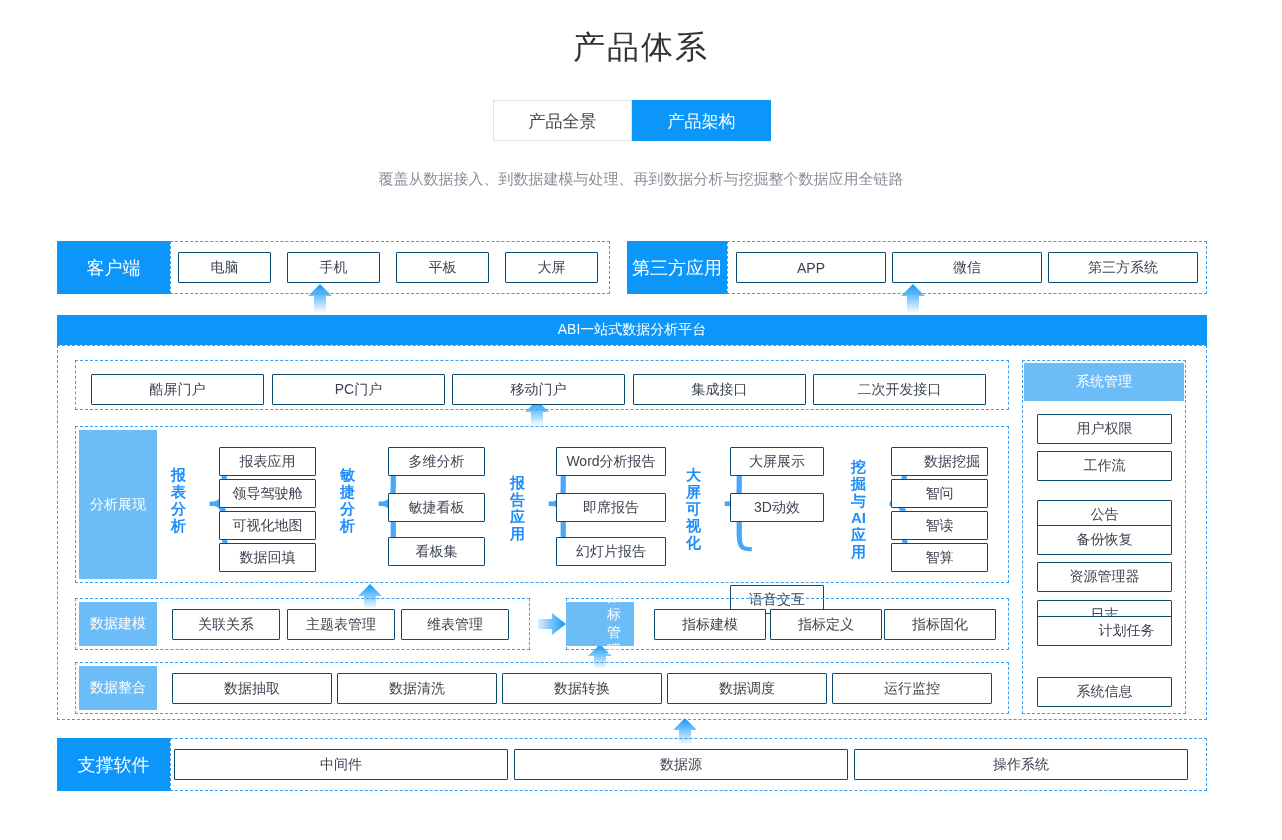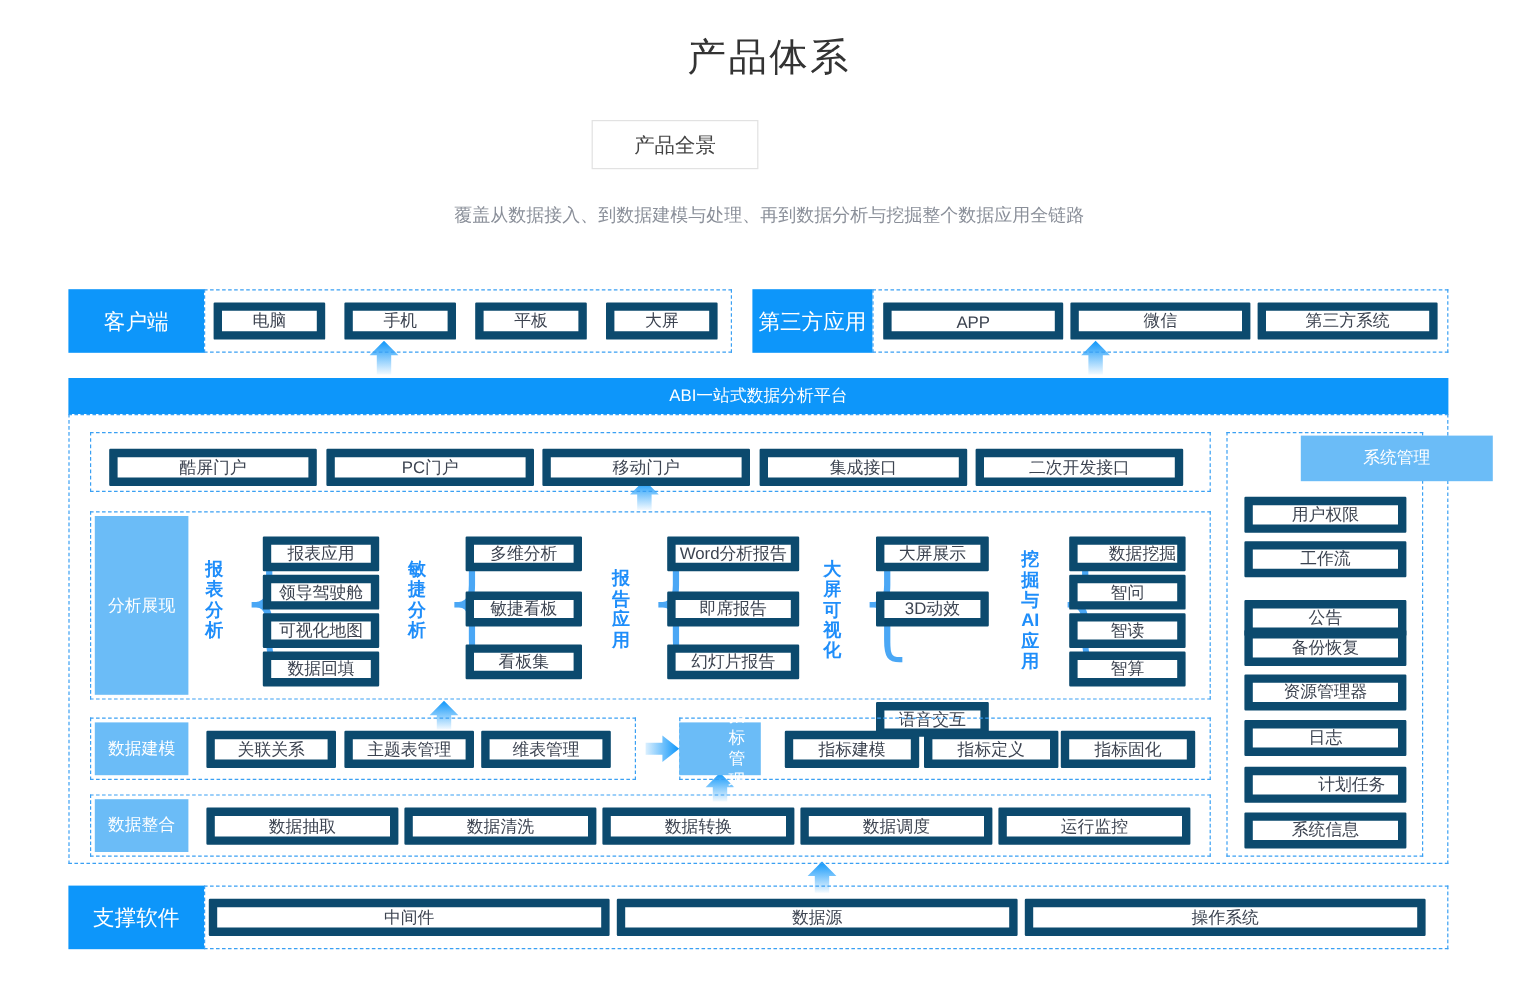--- a/index.html
+++ b/index.html
@@ -81,21 +81,21 @@
     background: #6bbcf7;
     color: #ffffff;
     font-size: 14px;
     display: flex;
     align-items: center;
     justify-content: center;
     box-sizing: border-box;
   }
   .cell {
     position: absolute;
-    border: 7px solid #0c4a6e;
+    border: 1px solid #0c4a6e;
     background: #ffffff;
     color: #3c4350;
     font-size: 14px;
     display: flex;
     align-items: center;
     justify-content: center;
     box-sizing: border-box;
     border-radius: 1px;
   }
   .vlabel {
@@ -135,20 +135,21 @@
     box-sizing: border-box;
   }
 </style>
 </head>
 <body>
 
 <div class="page-title">产品体系</div>
 
 <div class="tabs">
   <div class="tab">产品全景</div>
+  <div class="tab active">产品架构</div>
 </div>
 
 <div class="subtitle">覆盖从数据接入、到数据建模与处理、再到数据分析与挖掘整个数据应用全链路</div>
 
 <svg width="1282" height="840" style="position:absolute;left:0;top:0;pointer-events:none">
   <defs>
     <linearGradient id="ag" x1="0" y1="1" x2="0" y2="0">
       <stop offset="0%" stop-color="#0d96fa" stop-opacity="0.05"></stop>
       <stop offset="100%" stop-color="#0d96fa" stop-opacity="1"></stop>
     </linearGradient>
@@ -260,27 +261,27 @@
 
 <div class="dash" style="left:75px;top:662px;width:934px;height:52px;"></div>
 <div class="lbl-light" style="left:79px;top:666px;width:78px;height:44px;">数据整合</div>
 <div class="cell" style="left:172px;top:673px;width:160px;height:31px;">数据抽取</div>
 <div class="cell" style="left:337px;top:673px;width:160px;height:31px;">数据清洗</div>
 <div class="cell" style="left:502px;top:673px;width:160px;height:31px;">数据转换</div>
 <div class="cell" style="left:667px;top:673px;width:160px;height:31px;">数据调度</div>
 <div class="cell" style="left:832px;top:673px;width:160px;height:31px;">运行监控</div>
 
 <div class="dash" style="left:1022px;top:360px;width:164px;height:354px;"></div>
-<div class="lbl-light" style="left:1084px;top:363px;width:160px;height:38px;">系统管理</div>
+<div class="lbl-light" style="left:1024px;top:363px;width:160px;height:38px;">系统管理</div>
 <div class="cell" style="left:1037px;top:414px;width:135px;height:30px;">用户权限</div>
 <div class="cell" style="left:1037px;top:451px;width:135px;height:30px;">工作流</div>
 <div class="cell" style="left:1037px;top:488px;width:135px;height:30px;margin-top:12px;">公告</div>
 <div class="cell" style="left:1037px;top:525px;width:135px;height:30px;">备份恢复</div>
 <div class="cell" style="left:1037px;top:562px;width:135px;height:30px;">资源管理器</div>
 <div class="cell" style="left:1037px;top:600px;width:135px;height:30px;">日志</div>
-<div class="cell" style="left:1037px;top:639px;width:135px;height:30px;padding-left:44px;">计划任务</div>
+<div class="cell" style="left:1037px;top:616px;width:135px;height:30px;padding-left:44px;">计划任务</div>
 <div class="cell" style="left:1037px;top:677px;width:135px;height:30px;">系统信息</div>
 
 <div class="dash" style="left:170px;top:738px;width:1037px;height:53px;"></div>
 <div class="lbl-dark" style="left:57px;top:738px;width:113px;height:53px;">支撑软件</div>
 <div class="cell" style="left:174px;top:749px;width:334px;height:31px;">中间件</div>
 <div class="cell" style="left:514px;top:749px;width:334px;height:31px;">数据源</div>
 <div class="cell" style="left:854px;top:749px;width:334px;height:31px;">操作系统</div>
 
 </body></html>

